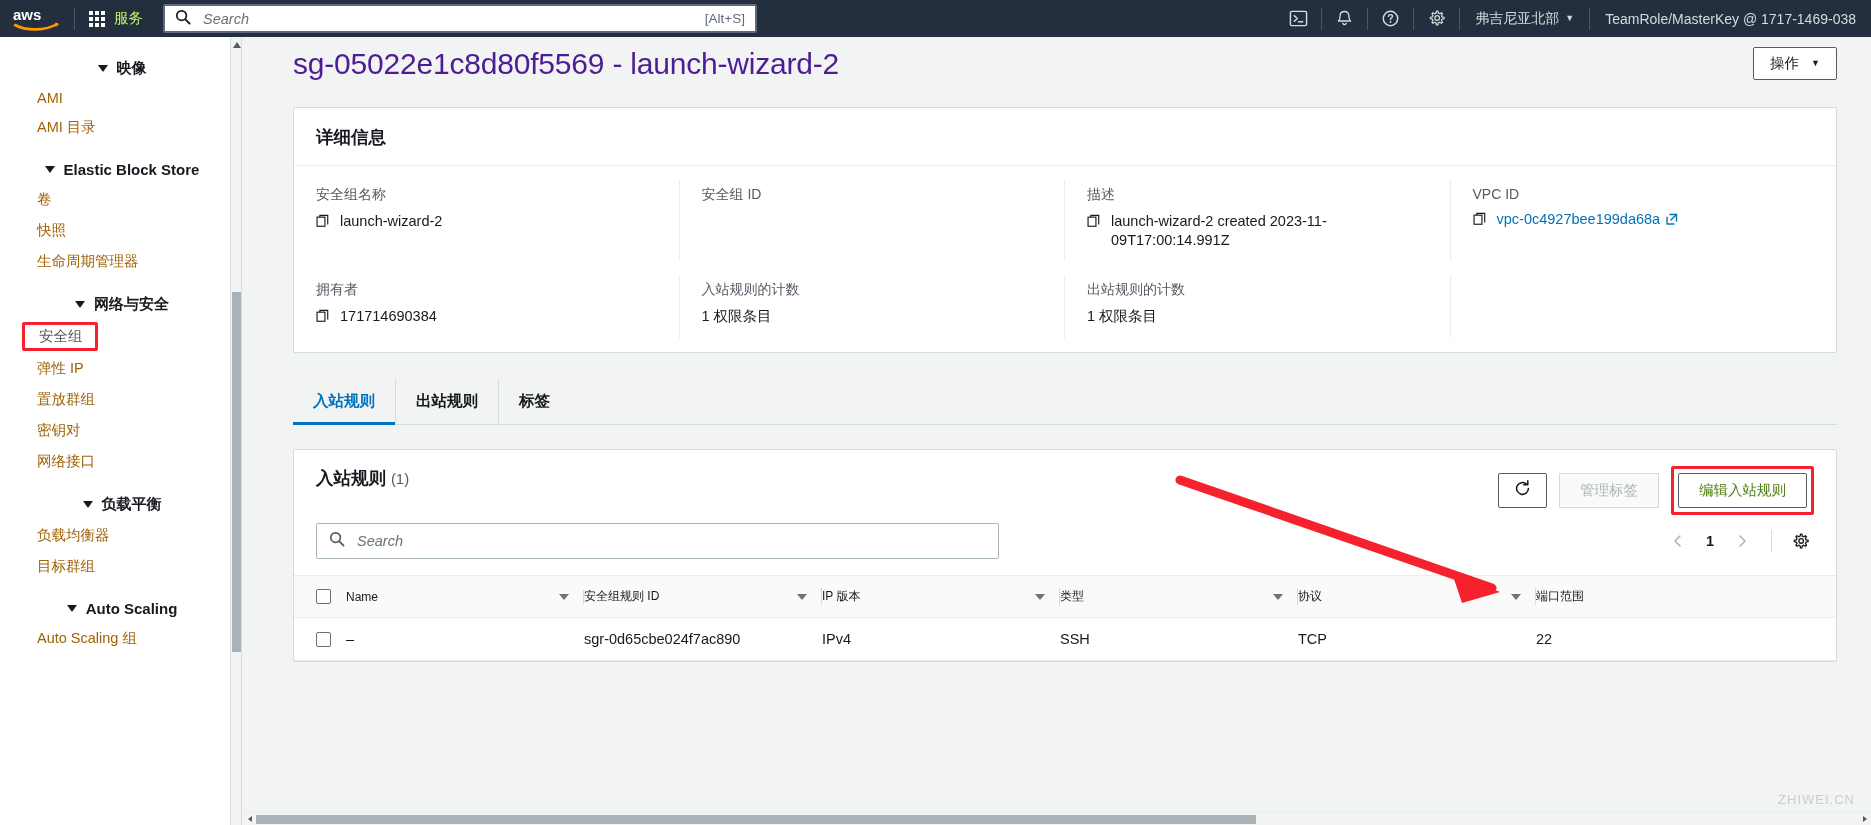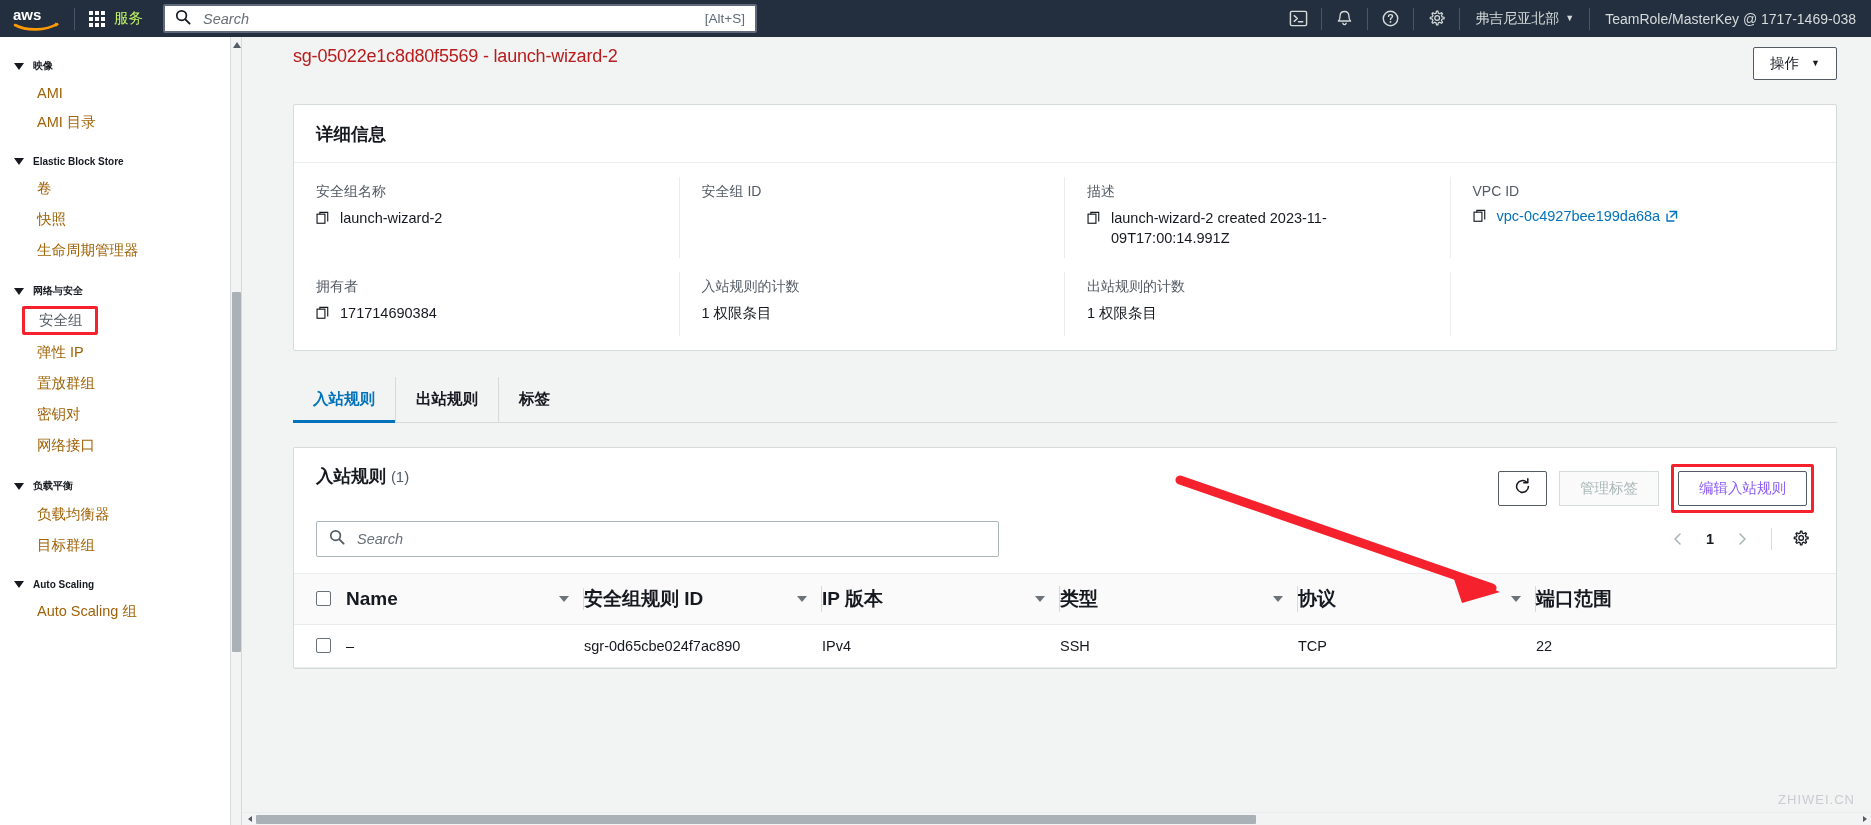--- a/index.html
+++ b/index.html
@@ -77,22 +77,23 @@
     width: 231px; height: 788px;
     background: #ffffff;
     border-right: 1px solid #d5dbdb;
     overflow: hidden;
     padding-top: 16px;
     z-index: 20;
   }
   .sb-group {
     display: flex; align-items: center; gap: 9px;
     padding: 6px 0 6px 14px;
-    font-size: 10px; font-weight: bold; color: #16191f;
+    font-size: 15px; font-weight: bold; color: #16191f;
     cursor: pointer;
+    justify-content: center;
   }
   .sb-group .tri {
     width: 0; height: 0;
     border-left: 5px solid transparent;
     border-right: 5px solid transparent;
     border-top: 7px solid #16191f;
     flex: none;
   }
   .sb-item {
     padding: 6px 0 6px 37px;
@@ -134,21 +135,21 @@
     width: 1628px; height: 788px;
     background: #f2f3f3;
     overflow: hidden;
   }
 
   .page-header {
     display: flex; align-items: flex-start; justify-content: space-between;
     padding: 8px 34px 0 50px;
   }
   .page-title {
-    font-size: 18px; font-weight: normal; color: #b91c1c;
+    font-size: 30px; font-weight: normal; color: #4c1d95;
     margin: 0; line-height: 1.25;
     letter-spacing: -0.2px;
   }
   .actions-btn {
     display: flex; align-items: center; gap: 12px;
     border: 1px solid #545b64; border-radius: 2px;
     background: #ffffff;
     padding: 6px 16px;
     font-size: 14.5px; color: #16191f;
     cursor: pointer;
@@ -248,21 +249,21 @@
   .edit-wrap {
     margin-left: 12px;
     border: 3px solid #f5222d;
     border-radius: 2px;
     padding: 4px;
     flex: none;
   }
   .btn-edit {
     height: 35px; padding: 0 20px;
     border: 1px solid #545b64; border-radius: 2px;
-    background: #ffffff; color: #8b5cf6;
+    background: #ffffff; color: #4d7c0f;
     font-size: 14.5px; font-family: inherit;
     cursor: pointer;
     display: flex; align-items: center;
   }
 
   .rules-toolbar {
     display: flex; align-items: center; justify-content: space-between;
     padding: 8px 22px 16px 22px;
   }
   .rules-search {
@@ -298,21 +299,21 @@
   .pg-gear { width: 28px; height: 28px; display: flex; align-items: center; justify-content: center; cursor: pointer; }
 
   
   table.rules {
     width: 100%;
     border-collapse: collapse;
     table-layout: fixed;
   }
   table.rules th {
     text-align: right;
-    font-size: 19px; font-weight: bold; color: #16191f;
+    font-size: 12px; font-weight: normal; color: #16191f;
     padding: 12px 0 12px 0;
     border-top: 1px solid #eaeded;
     border-bottom: 1px solid #eaeded;
     background: #fafafa;
     vertical-align: middle;
   }
   table.rules td {
     font-size: 14.5px; color: #16191f;
     padding: 13px 0 13px 0;
     border-bottom: 1px solid #eaeded;

